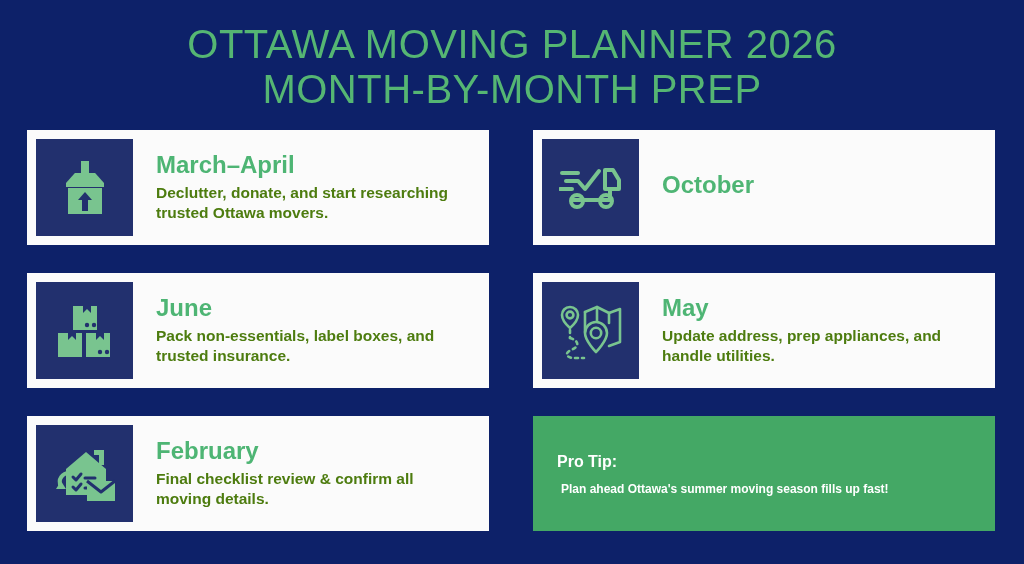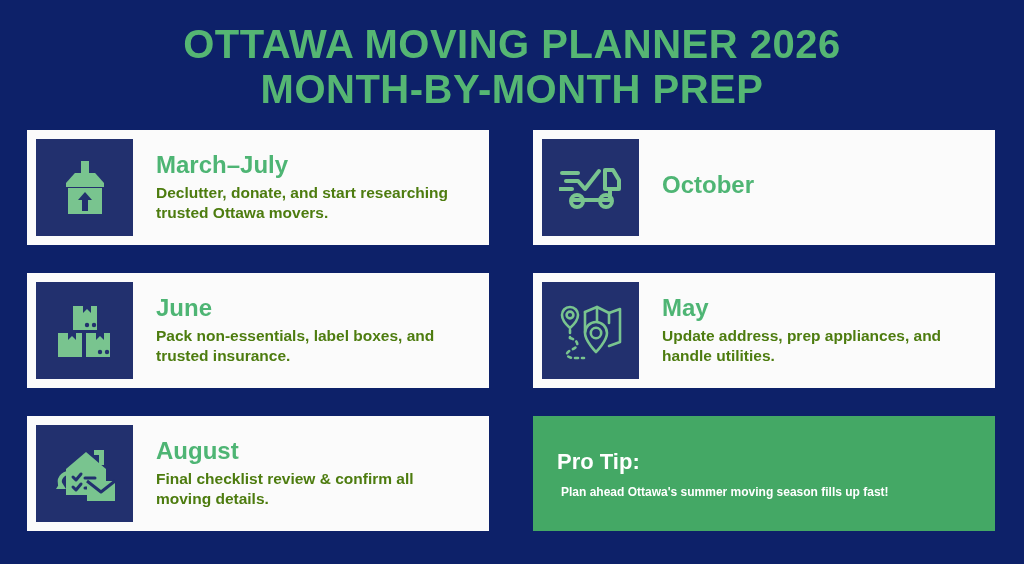--- a/index.html
+++ b/index.html
@@ -22,21 +22,21 @@
   }
 
   
   .header {
     padding-top: 22px;
     text-align: center;
   }
   .header h1 {
     color: #55b673;
     font-size: 40px;
-    font-weight: 700;
+    font-weight: 400;
     letter-spacing: 0.5px;
     line-height: 1.12;
     text-transform: uppercase;
   }
   .header h1 .line2 { display: block; }
 
   
   .grid {
     position: absolute;
     left: 27px;
@@ -92,21 +92,21 @@
   .protip {
     background: #44a865;
     height: 115px;
     padding: 17px 24px 14px 24px;
     display: flex;
     flex-direction: column;
     justify-content: center;
   }
   .protip-title {
     color: #ffffff;
-    font-size: 22px;
+    font-size: 16px;
     font-weight: 700;
     line-height: 1.1;
     margin-bottom: 11px;
   }
   .protip-body {
     color: #ffffff;
     font-size: 12px;
     font-weight: 700;
     line-height: 1.3;
     padding-left: 4px;
@@ -134,21 +134,21 @@
             <path d="M12 26 l8 -9 h22 l8 9 v4 H12 z"></path>
             <rect x="20" y="22" width="22" height="4"></rect>
             <rect x="14" y="31" width="34" height="26"></rect>
           </g>
           <g fill="#22306e">
             <path d="M31 35 l7 8 h-4 v11 h-6 V43 h-4 z"></path>
           </g>
         </svg>
       </div>
       <div class="card-text">
-        <div class="card-title">March–July</div>
+        <div class="card-title">March–April</div>
         <div class="card-desc">Declutter, donate, and start researching trusted Ottawa movers.</div>
       </div>
     </div>
 
     <div class="card">
       <div class="icon-tile">
         <svg width="64" height="56" viewBox="0 0 64 56" aria-hidden="true">
           <g stroke="#79c48f" stroke-width="4" fill="none" stroke-linecap="round" stroke-linejoin="round">
             <line x1="3" y1="13" x2="19" y2="13"></line>
             <line x1="7" y1="21" x2="19" y2="21"></line>
@@ -230,21 +230,21 @@
             <polyline points="21,42 24,45 29,39"></polyline>
             <line x1="33" y1="43" x2="39" y2="43"></line>
           </g>
           <g>
             <rect x="35" y="36" width="28" height="20" fill="#79c48f"></rect>
             <polyline points="35,36 49,47 63,36" fill="none" stroke="#22306e" stroke-width="3" stroke-linejoin="round"></polyline>
           </g>
         </svg>
       </div>
       <div class="card-text">
-        <div class="card-title">August</div>
+        <div class="card-title">February</div>
         <div class="card-desc">Final checklist review &amp; confirm all moving details.</div>
       </div>
     </div>
 
     <div class="protip">
       <div class="protip-title">Pro Tip:</div>
       <div class="protip-body">Plan ahead Ottawa's summer moving season fills up fast!</div>
     </div>
 
   </div>

